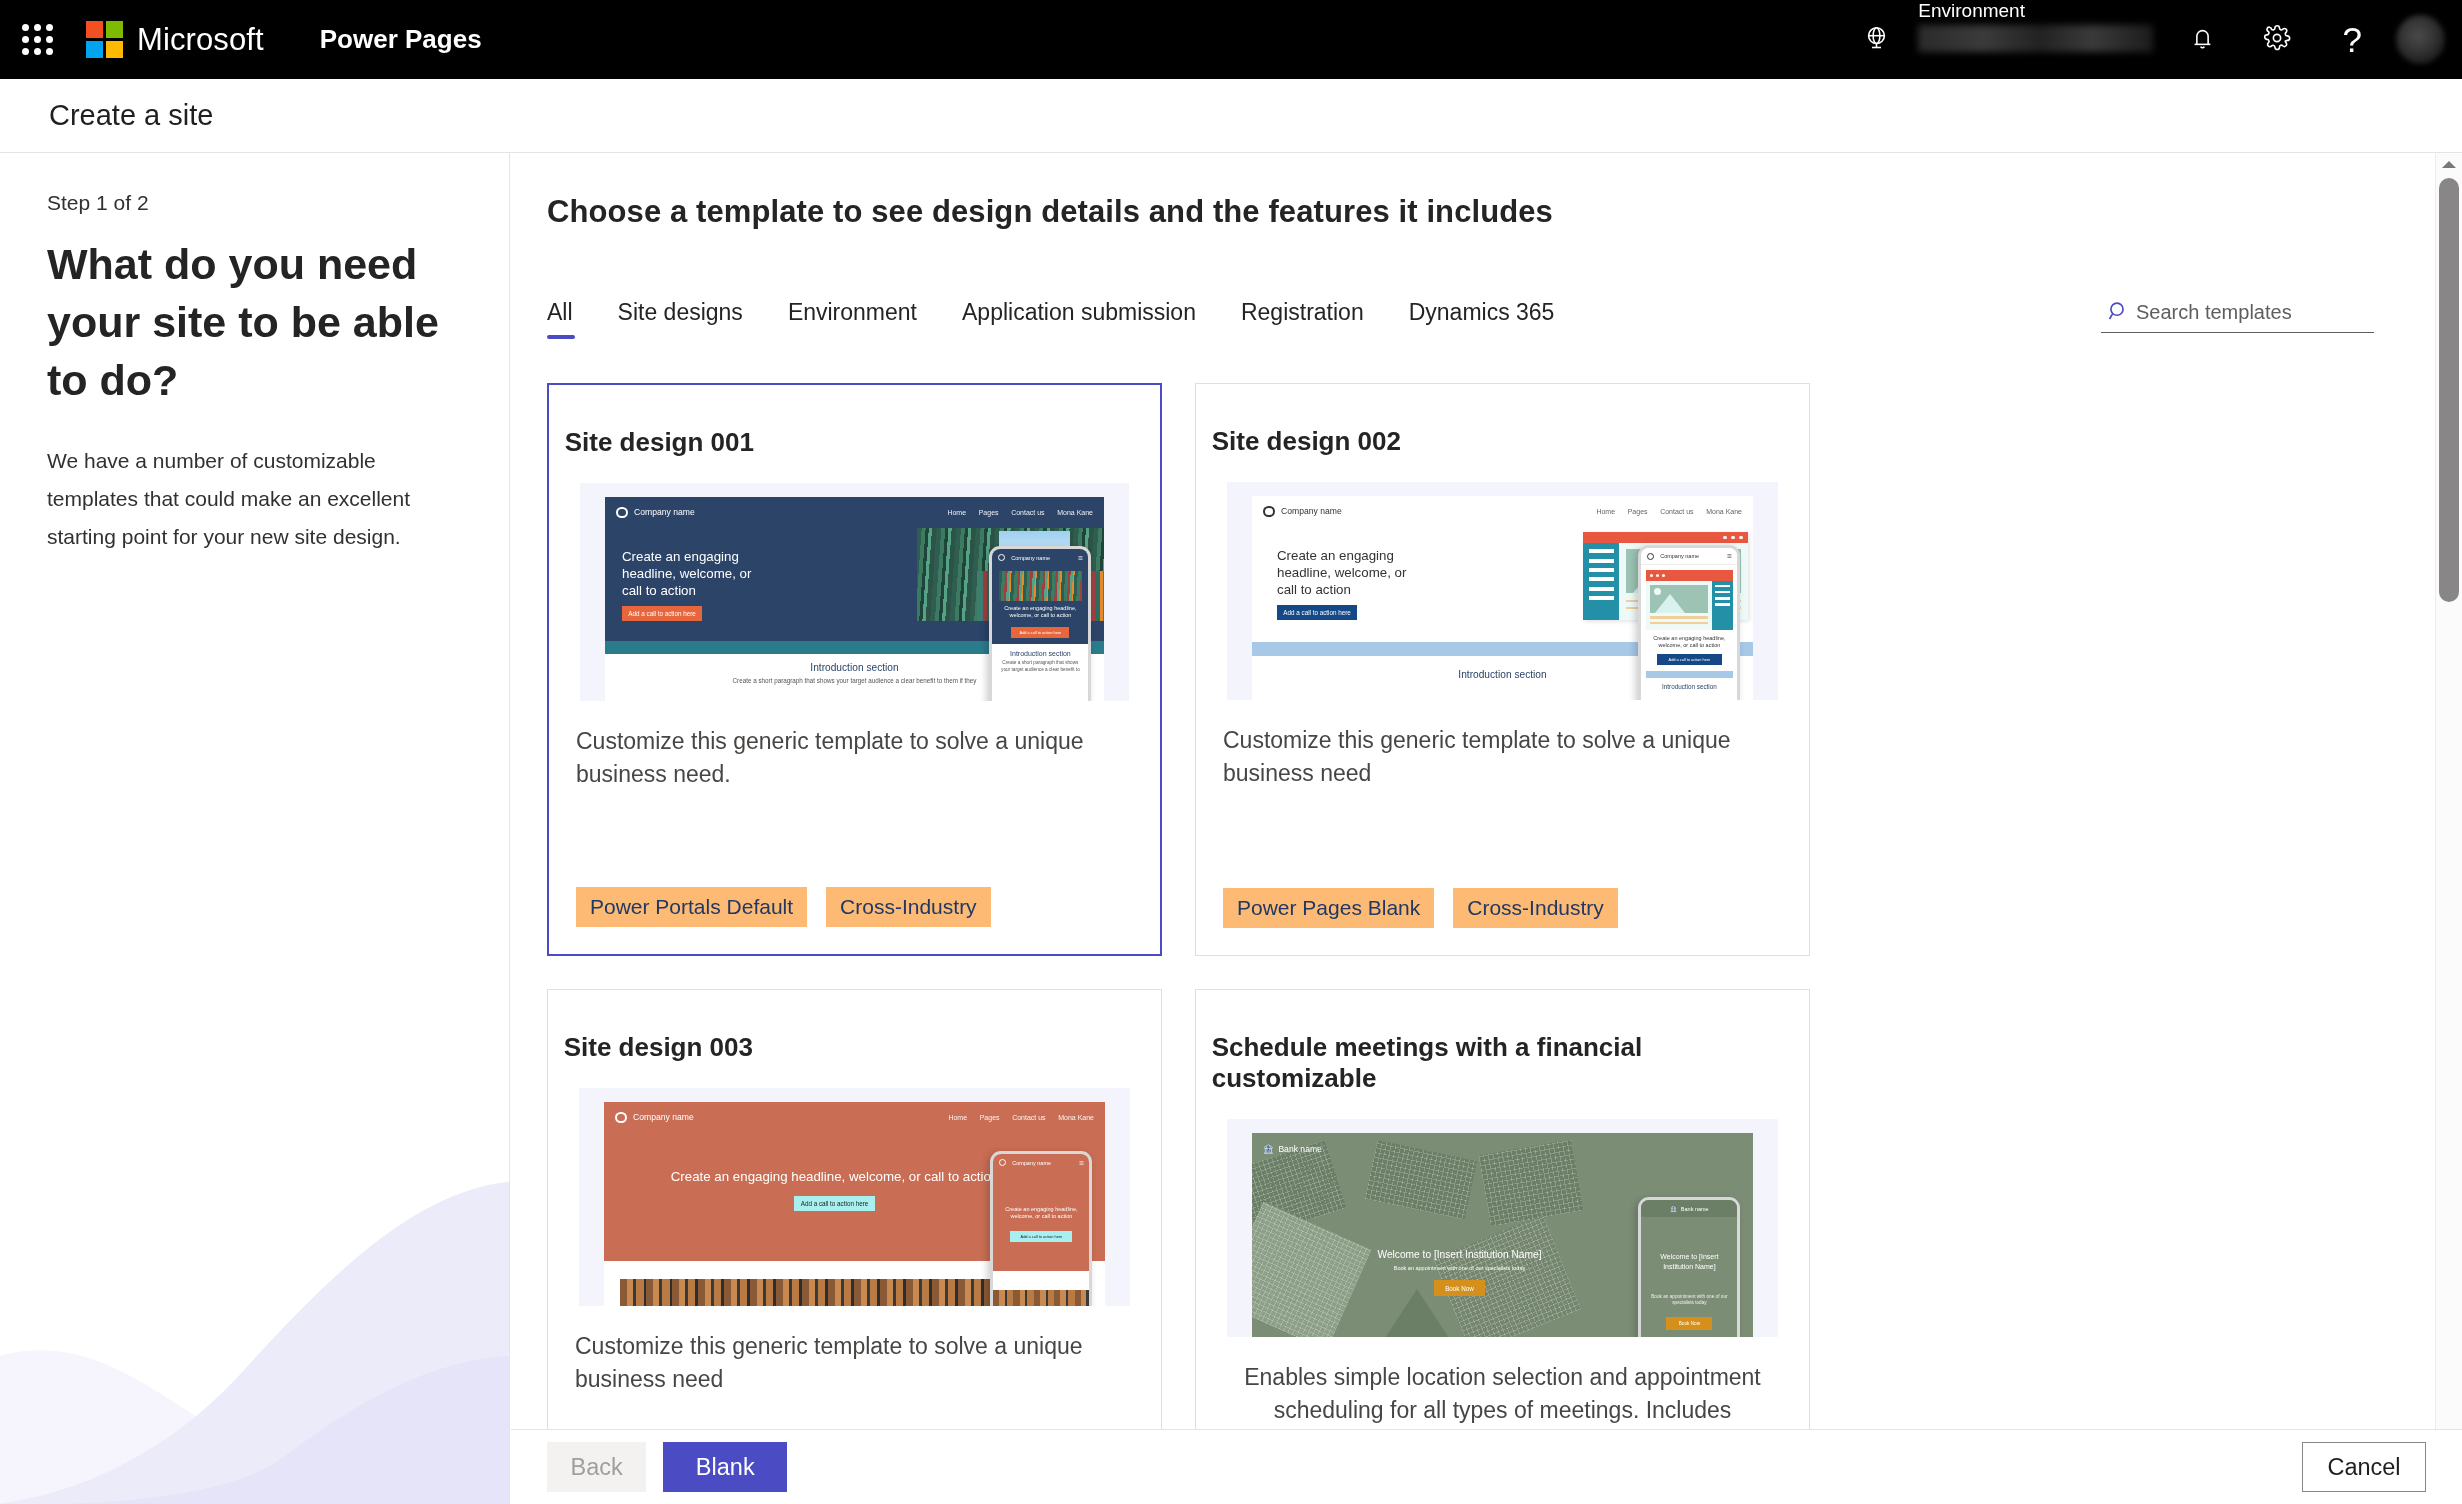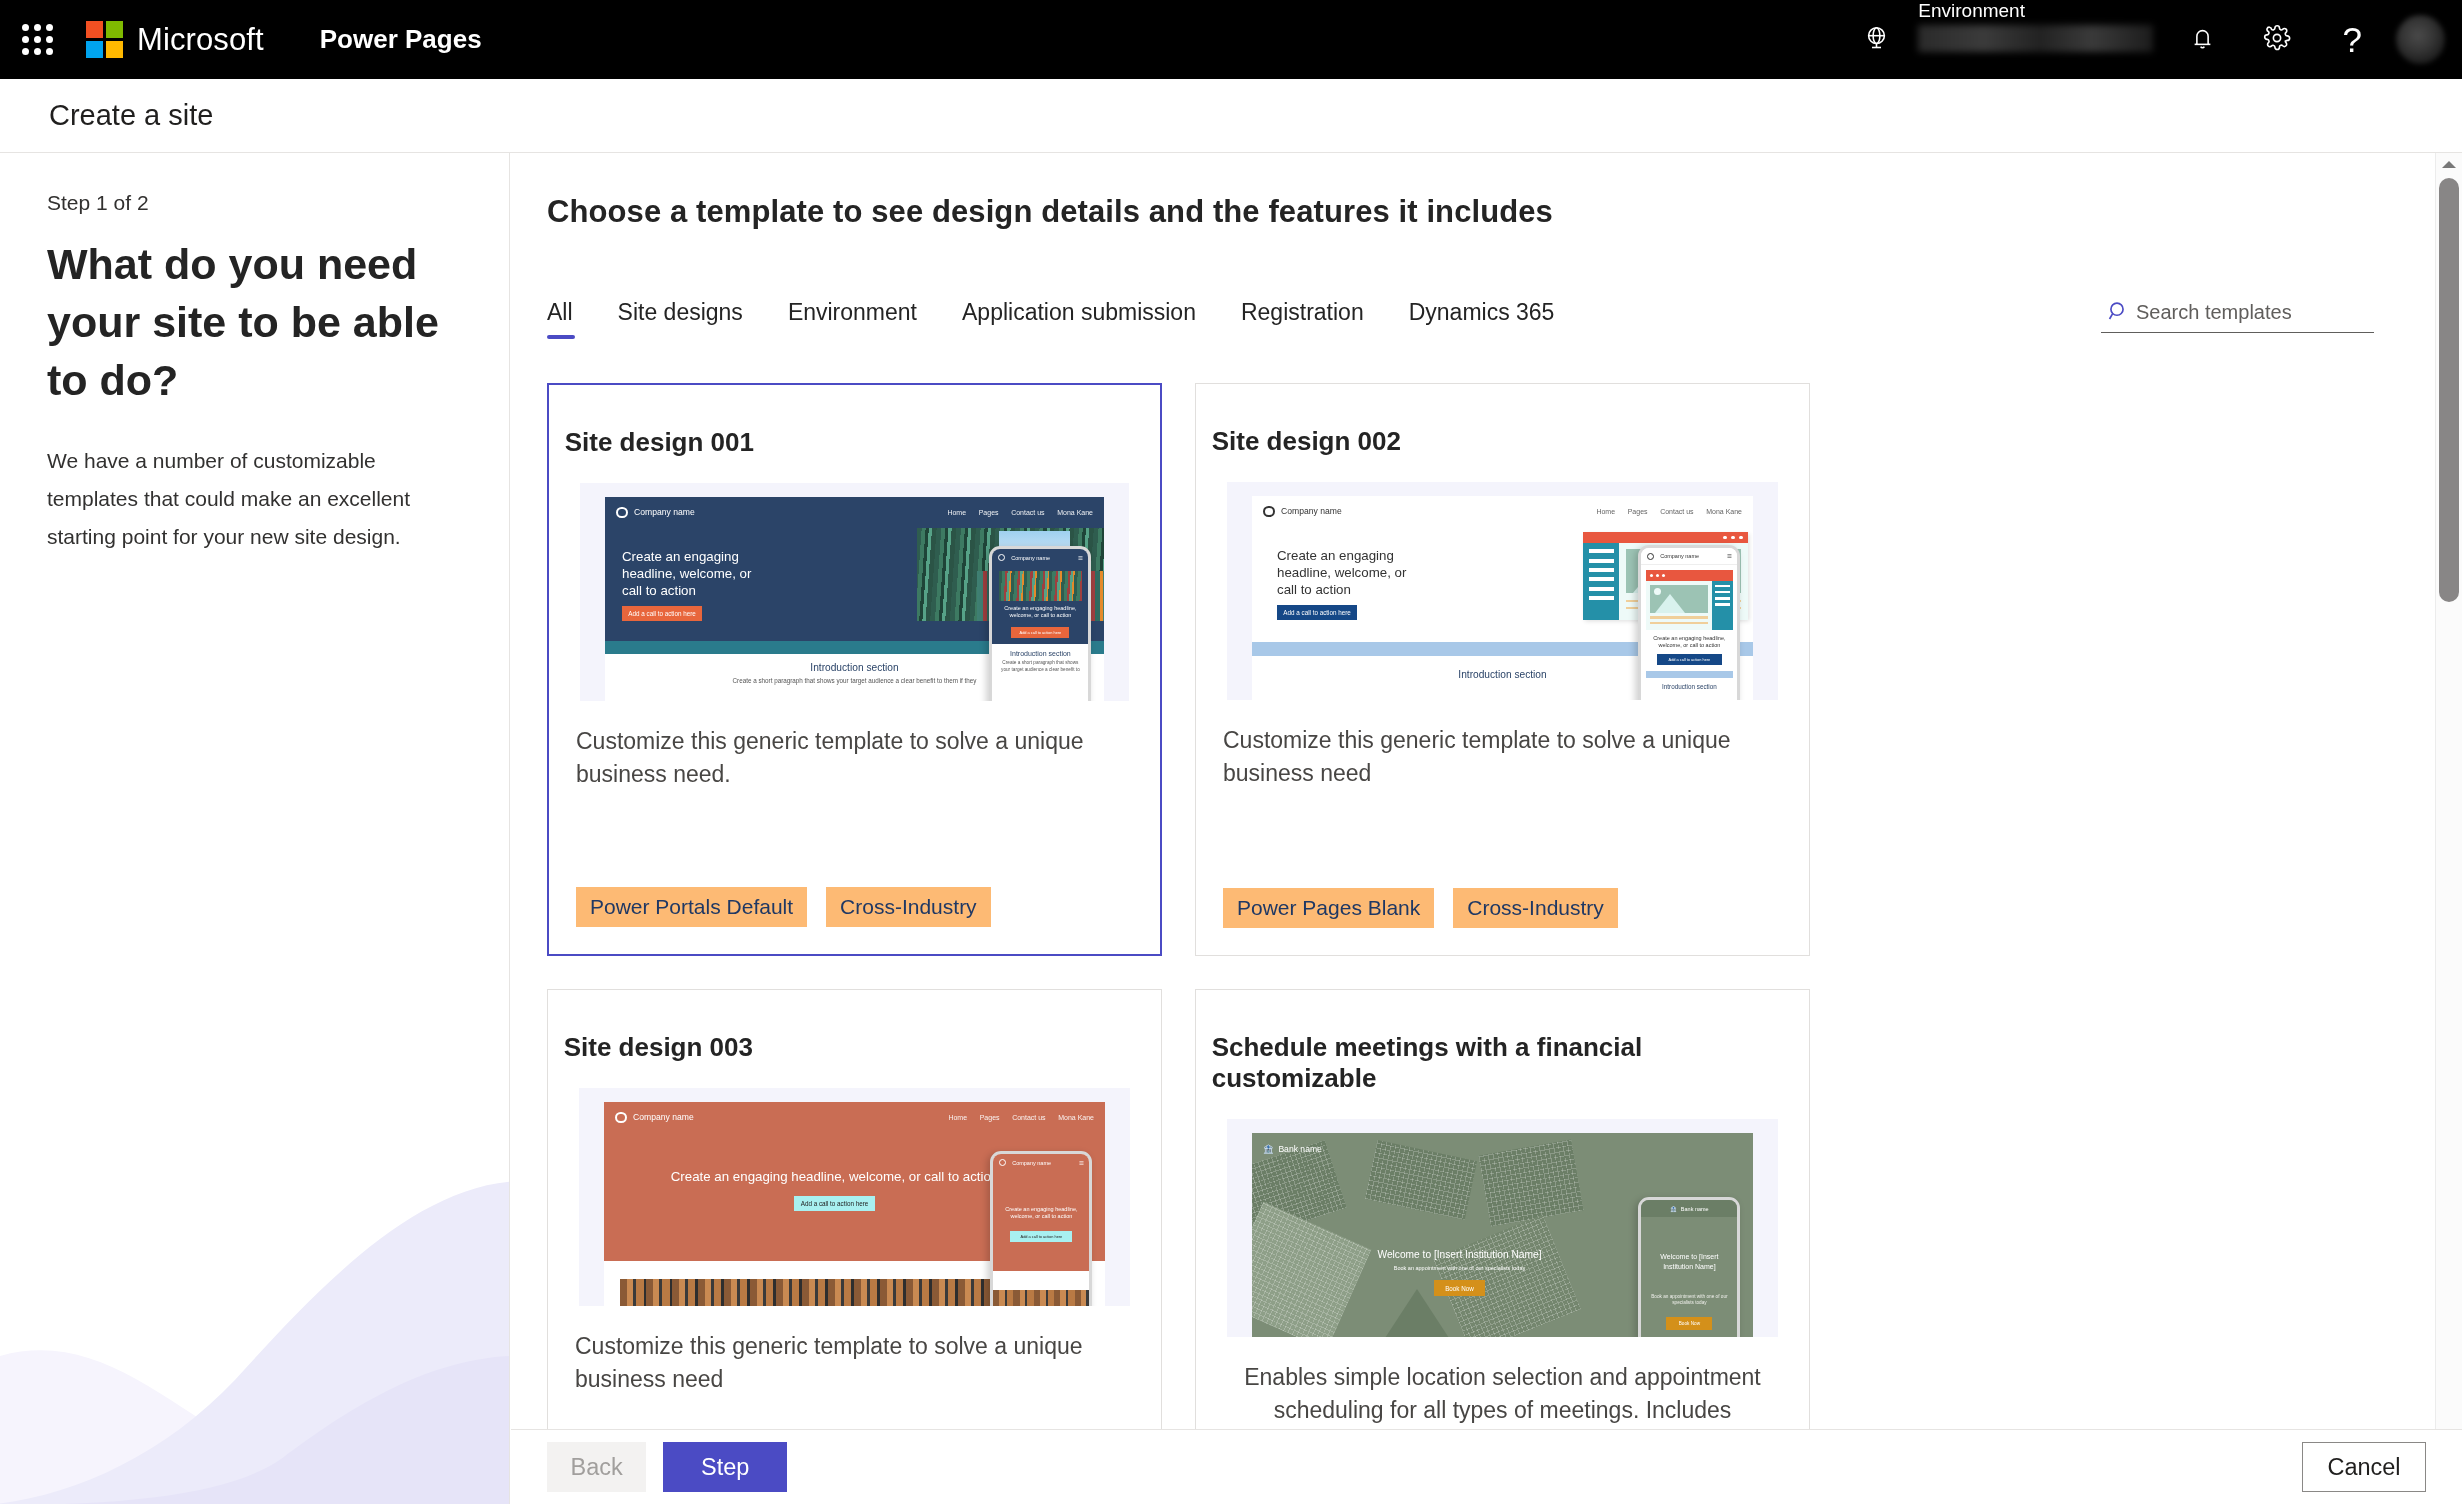--- a/index.html
+++ b/index.html
@@ -718,16 +718,16 @@
     <span class="chev up"></span>
   </div>
   <div class="vthumb"></div>
   <div class="arrow down">
     <span class="chev down"></span>
   </div>
 </div>
 
 <div class="footer">
   <button class="btn btn-back">Back</button>
-  <button class="btn btn-next">Step</button>
+  <button class="btn btn-next">Blank</button>
   <button class="btn btn-cancel">Cancel</button>
 </div>
 
 
 </body></html>

